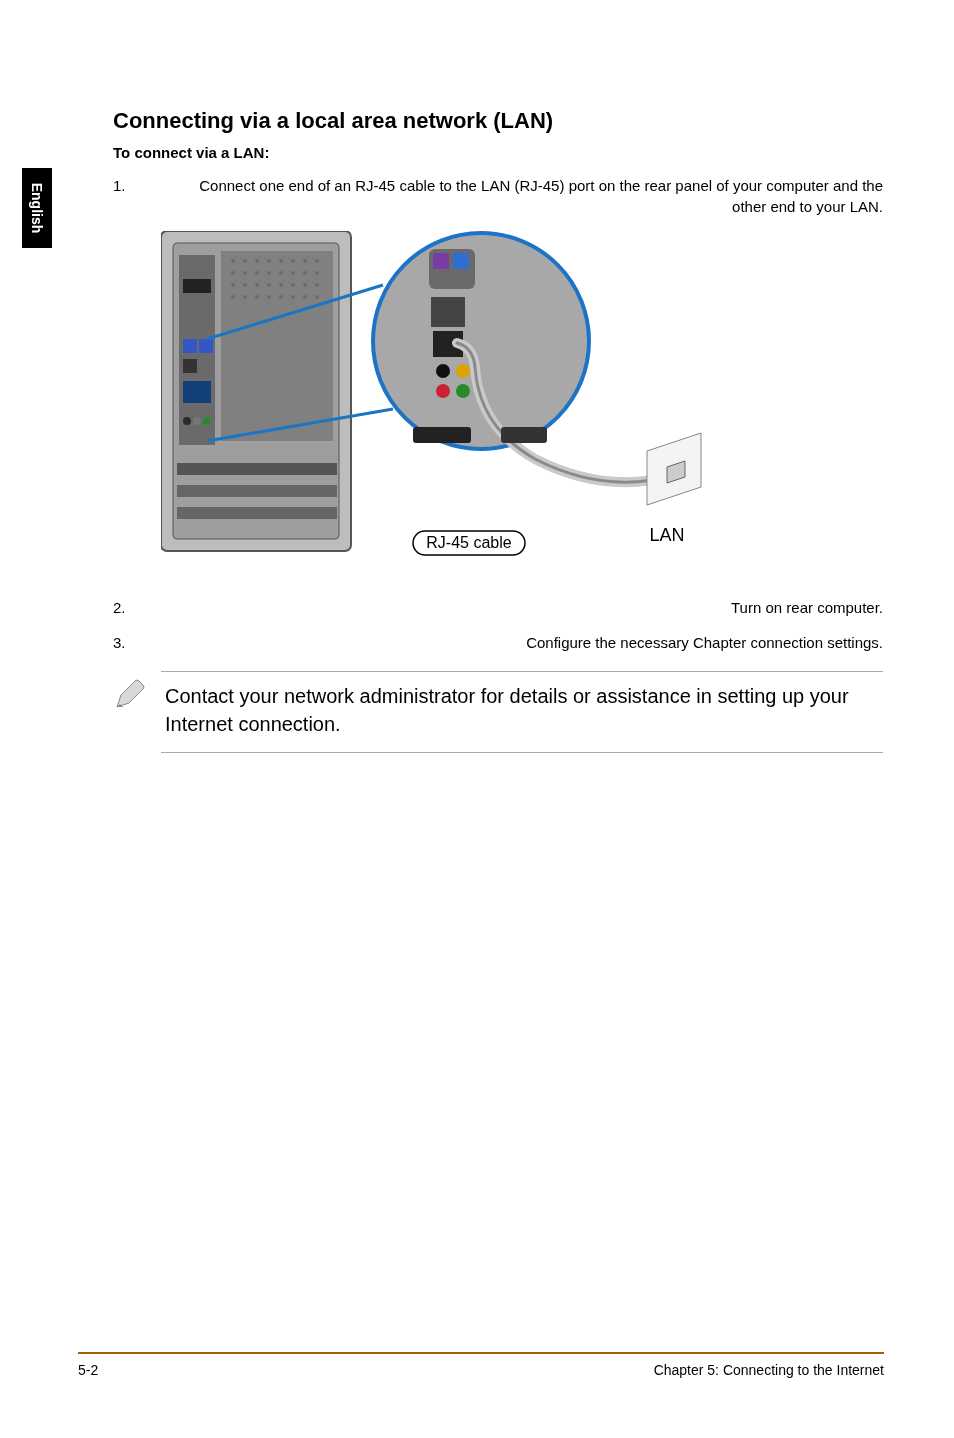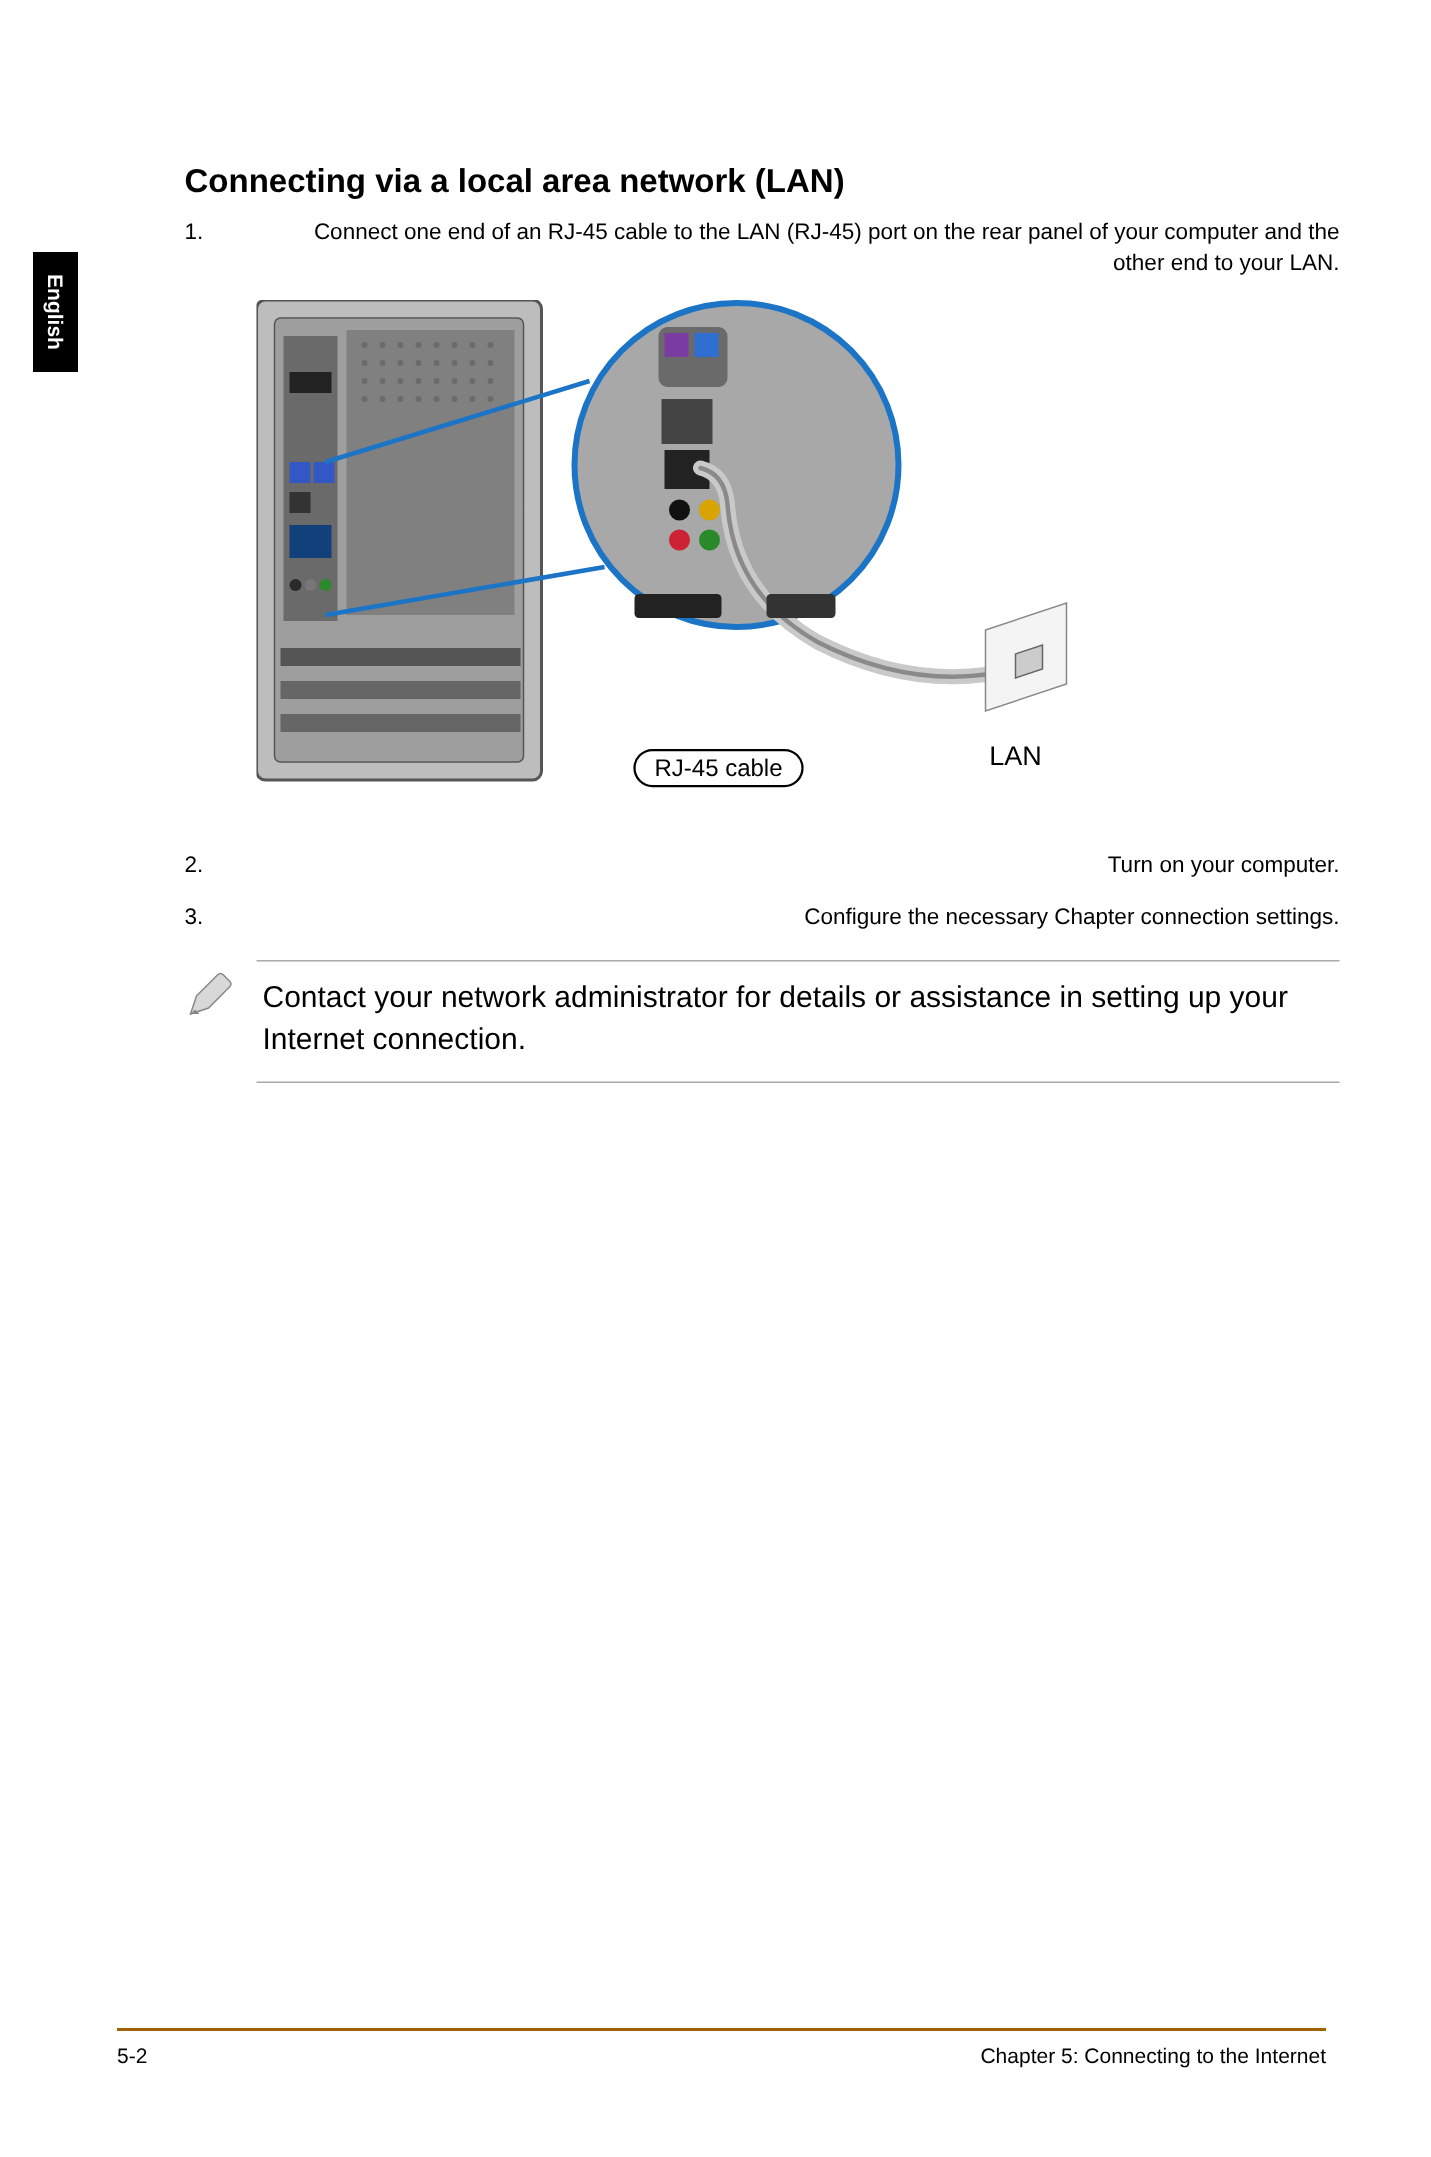--- a/index.html
+++ b/index.html
@@ -1,20 +1,20 @@
 <!DOCTYPE html>
 <html><head>
 <meta charset="utf-8">
 <style>
   * { margin: 0; padding: 0; box-sizing: border-box; }
   html, body { width: 954px; height: 1438px; background: #fff; font-family: Arial, Helvetica, sans-serif; color: #000; }
   .page { position: relative; width: 954px; height: 1438px; }
   .lang-tab { position: absolute; top: 168px; left: 22px; background: #000; color: #fff; width: 30px; height: 80px; display: flex; align-items: center; justify-content: center; }
   .lang-tab span { transform: rotate(90deg); font-weight: bold; font-size: 14px; white-space: nowrap; }
-  .content { position: absolute; left: 123px; top: 108px; width: 770px; }
+  .content { position: absolute; left: 113px; top: 108px; width: 770px; }
   h2 { font-size: 22px; font-weight: bold; margin-bottom: 10px; }
   .subhead { font-size: 15px; font-weight: bold; margin-bottom: 14px; }
   ol.main { list-style: none; counter-reset: item; }
   ol.main > li { display: flex; margin-bottom: 14px; font-size: 15px; line-height: 1.4; }
   ol.main > li .num { width: 48px; flex-shrink: 0; }
   ol.main > li .txt { flex: 1; text-align: right; }
   .figure { margin: 14px 0 36px 48px; }
   .figure svg { display: block; }
   .note-row { display: flex; align-items: flex-start; margin-top: 18px; }
   .note-icon { width: 48px; flex-shrink: 0; padding-top: 6px; }
@@ -25,20 +25,21 @@
 <body>
 
 <div class="page">
 
   <div class="lang-tab">
     <span>English</span>
   </div>
 
   <div class="content">
     <h2>Connecting via a local area network (LAN)</h2>
+    <div class="subhead">To connect via a LAN:</div>
 
     <ol class="main">
       <li>
         <span class="num">1.</span>
         <span class="txt">Connect one end of an RJ-45 cable to the LAN (RJ-45) port on the rear panel of your computer and the other end to your LAN.</span>
       </li>
     </ol>
 
     <div class="figure">
       <svg width="560" height="330" viewBox="0 0 560 330">
@@ -125,21 +126,21 @@
         <rect x="252" y="300" width="112" height="24" rx="12" fill="#fff" stroke="#000" stroke-width="1.5"></rect>
         <text x="308" y="317" text-anchor="middle" font-family="Arial" font-size="16">RJ-45 cable</text>
 
         <text x="506" y="310" text-anchor="middle" font-family="Arial" font-size="18">LAN</text>
       </svg>
     </div>
 
     <ol class="main">
       <li>
         <span class="num">2.</span>
-        <span class="txt">Turn on your computer.</span>
+        <span class="txt">Turn on rear computer.</span>
       </li>
       <li>
         <span class="num">3.</span>
         <span class="txt">Configure the necessary Chapter connection settings.</span>
       </li>
     </ol>
 
     <div class="note-row">
       <div class="note-icon">
         <svg width="34" height="34" viewBox="0 0 34 34">

